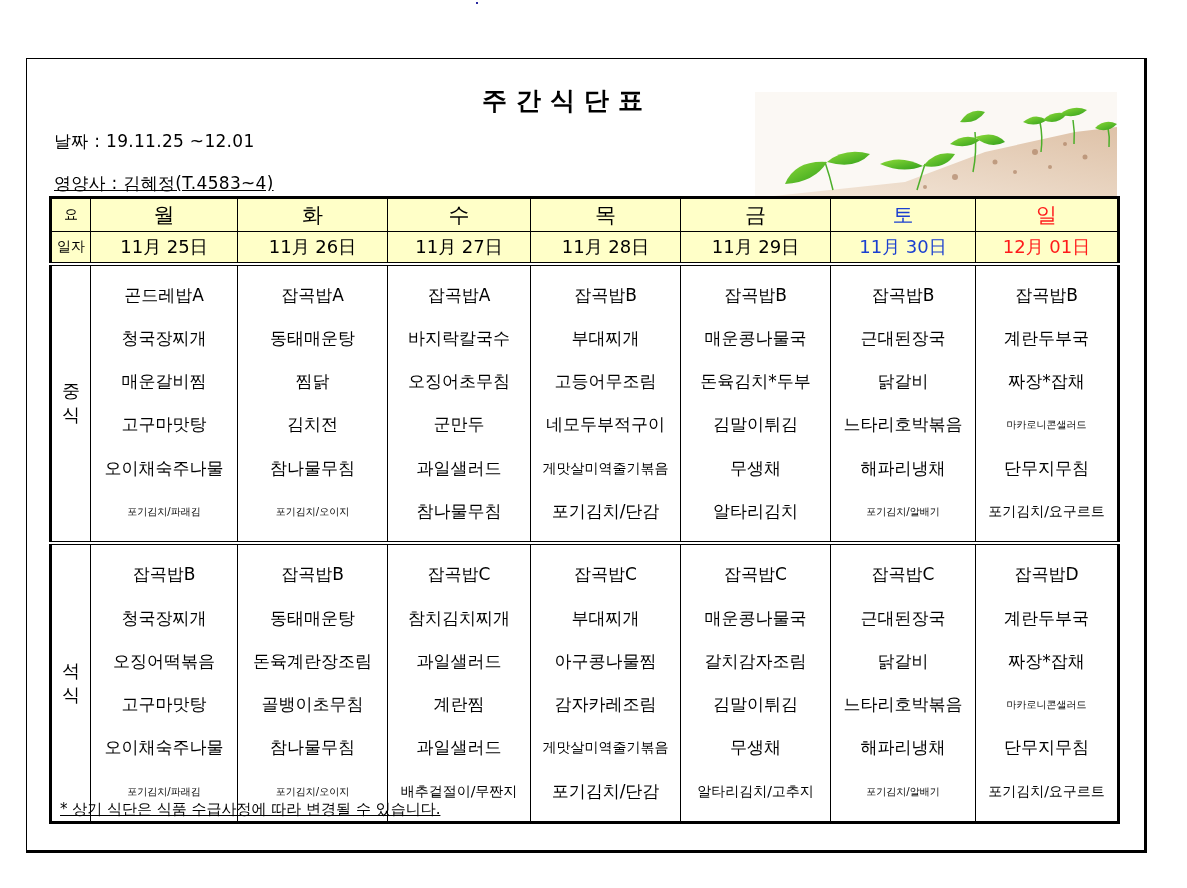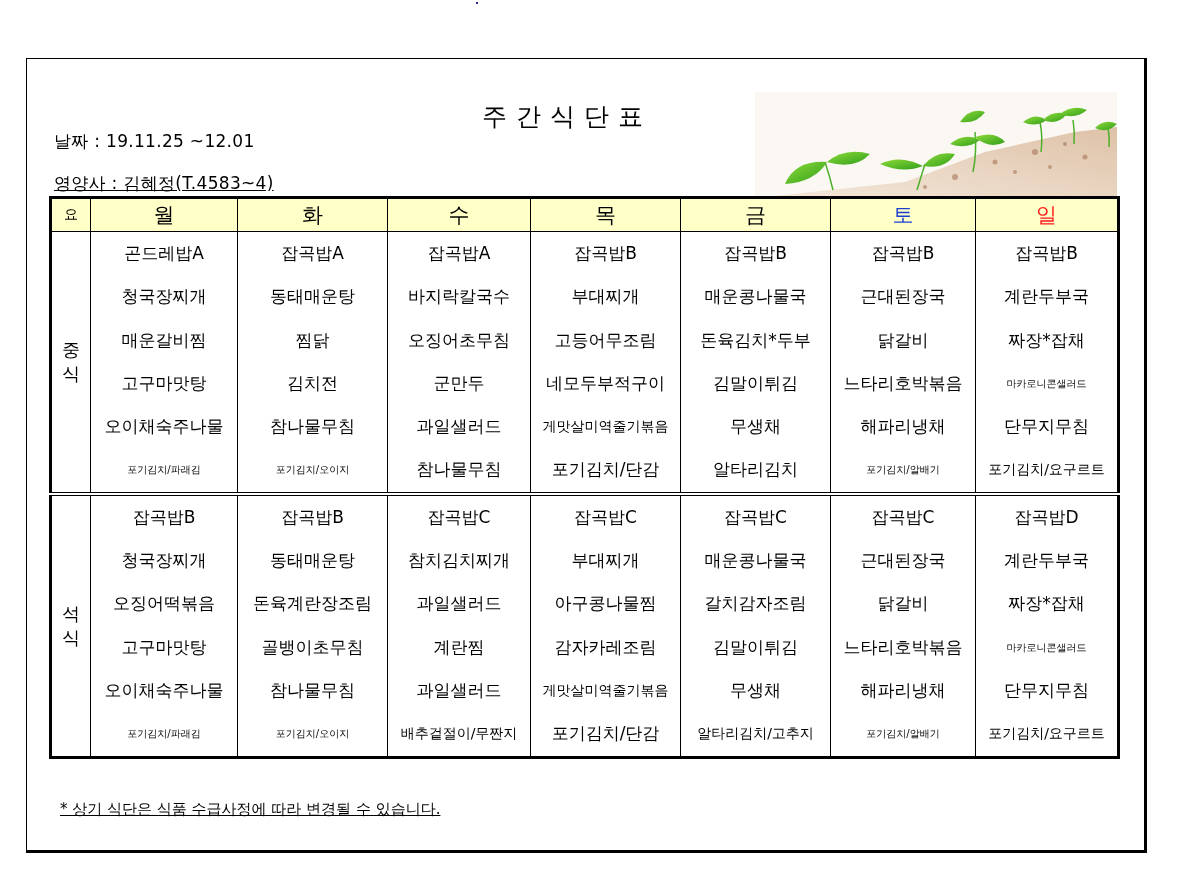--- a/index.html
+++ b/index.html
@@ -10,22 +10,22 @@
     }
     .page-dot {
       position: absolute; left: 476px; top: 2px; width: 2px; height: 2px; background: #2a2aa0;
     }
     .frame {
       position: absolute; left: 26px; top: 58px; width: 1121px; height: 795px;
       border-top: 1px solid #000; border-left: 1px solid #000;
       border-right: 3px solid #000; border-bottom: 3px solid #000;
     }
     .title {
-      position: absolute; left: 482px; top: 100px;
-      font-size: 25px; letter-spacing: 9px; font-weight: normal;
+      position: absolute; left: 482px; top: 84px;
+      font-size: 25px; letter-spacing: 9px; font-weight: bold;
     }
     .meta {
       position: absolute; left: 54px; font-size: 17px; letter-spacing: 0.3px;
     }
     .meta.date { top: 130px; }
     .meta.dietitian { top: 172px; text-decoration: underline; }
 
     .banner {
       position: absolute; left: 655px; top: 92px; width: 462px; height: 106px;
       overflow: hidden;
@@ -51,21 +51,21 @@
       border-bottom: 4px double #000;
     }
     td.label-cell { font-size: 14px !important; }
     .sat { color: #1a3fd0; }
     .sun { color: #ff1a1a; }
 
     td.meal-label {
       font-size: 18px; line-height: 24px; width: 40px;
     }
     td.meal-label span { display: block; }
-    td.meal-col { padding: 0; }
+    td.meal-col { padding: 8px; }
     td.meal-col div {
       height: 43.3px; line-height: 43.3px; font-size: 17px;
     }
     td.meal-col div.small { font-size: 14px; }
     td.meal-col div.mid { font-size: 10px; }
     tr.lunch-row td { border-bottom: 4px double #000; }
 
     .notice {
       position: absolute; left: 60px; top: 800px; font-size: 15px; text-decoration: underline;
     }
@@ -144,20 +144,30 @@
     <tr class="head-row">
       <td class="label-cell">요</td>
       <td>월</td>
       <td>화</td>
       <td>수</td>
       <td>목</td>
       <td>금</td>
       <td class="sat">토</td>
       <td class="sun">일</td>
     </tr>
+    <tr class="date-row">
+      <td class="label-cell">일자</td>
+      <td>11月 25日</td>
+      <td>11月 26日</td>
+      <td>11月 27日</td>
+      <td>11月 28日</td>
+      <td>11月 29日</td>
+      <td class="sat">11月 30日</td>
+      <td class="sun">12月 01日</td>
+    </tr>
   <tr class="meal-row lunch-row">
         <td class="meal-label">
           <span>중</span>
           <span>식</span>
         </td>
         <td class="meal-col">
           <div>곤드레밥A</div>
           <div>청국장찌개</div>
           <div>매운갈비찜</div>
           <div>고구마맛탕</div>

